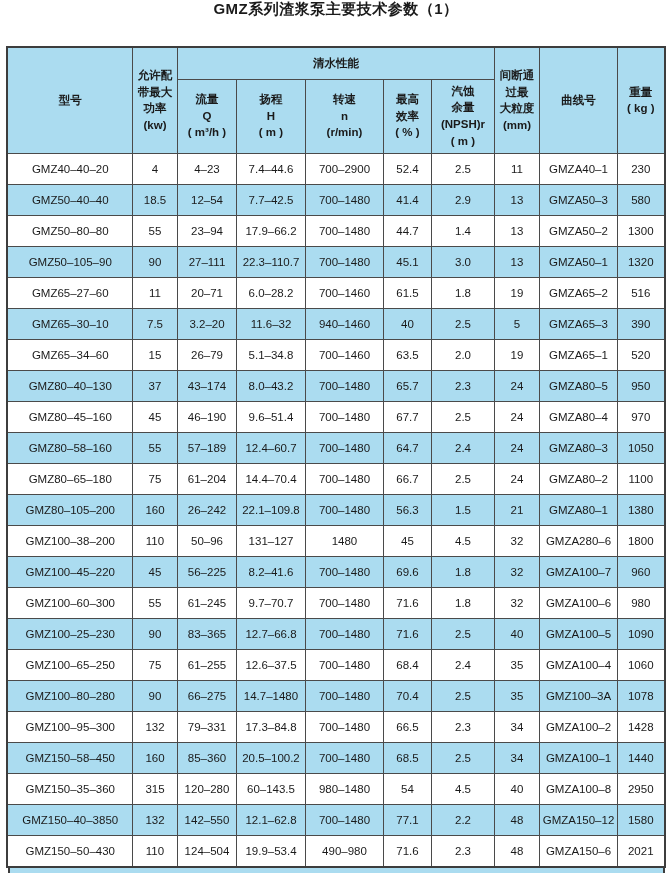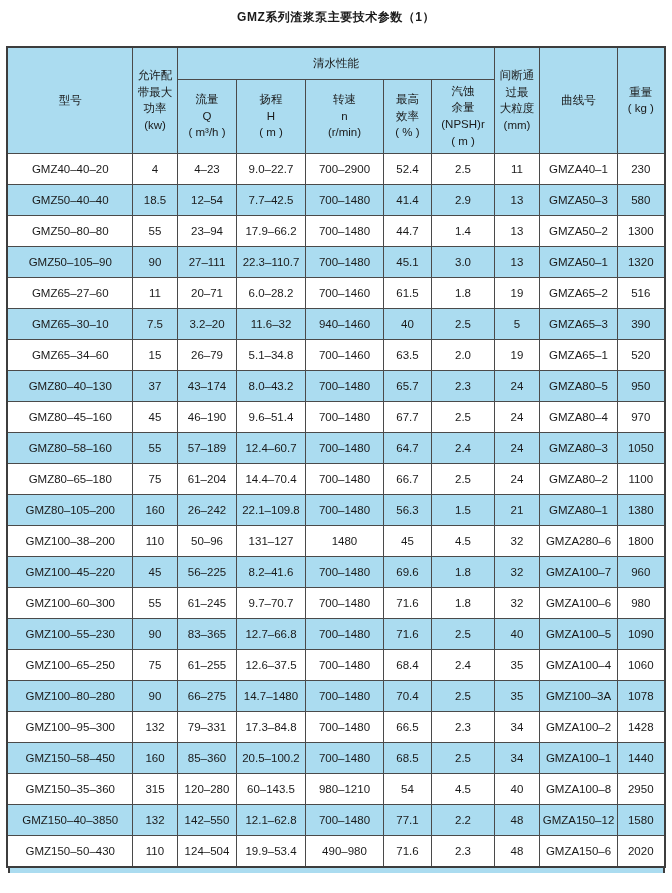--- a/index.html
+++ b/index.html
@@ -11,45 +11,44 @@
     color: #1a1a1a;
   }
   .page {
     width: 672px;
     height: 893px;
     overflow: hidden;
     background: #ffffff;
   }
   .title {
     text-align: center;
-    font-size: 12px;
+    font-size: 15px;
     font-weight: bold;
     letter-spacing: 0.5px;
-    padding-top: 9px;
     height: 46px;
     box-sizing: border-box;
   }
   table.params {
     border-collapse: collapse;
     table-layout: fixed;
     width: 657px;
     margin: 0 auto;
     border: 2px solid #3d3d3d;
   }
   table.params th, table.params td {
     border: 1px solid #4a4a4a;
     text-align: center;
     vertical-align: middle;
     font-size: 11.5px;
     padding: 0 1px;
     overflow: hidden;
   }
   table.params th {
     background: #abdcf0;
-    font-weight: normal;
+    font-weight: bold;
     white-space: pre-line;
     line-height: 1.45;
   }
   .h-top { height: 32px; }
   .h-bottom { height: 74px; }
   table.params td { height: 30px; background: #ffffff; }
   tr.alt td { background: #abdcf0; }
   .partial-row {
     width: 657px;
     margin: 0 auto;
@@ -124,21 +123,21 @@
 余量
 (NPSH)r
 ( m )</th>
       </tr>
     </thead>
     <tbody>
         <tr>
           <td>GMZ40–40–20</td>
           <td>4</td>
           <td>4–23</td>
-          <td>9.0–22.7</td>
+          <td>7.4–44.6</td>
           <td>700–2900</td>
           <td>52.4</td>
           <td>2.5</td>
           <td>11</td>
           <td>GMZA40–1</td>
           <td>230</td>
         </tr>
         <tr class="alt">
           <td>GMZ50–40–40</td>
           <td>18.5</td>
@@ -301,21 +300,21 @@
           <td>61–245</td>
           <td>9.7–70.7</td>
           <td>700–1480</td>
           <td>71.6</td>
           <td>1.8</td>
           <td>32</td>
           <td>GMZA100–6</td>
           <td>980</td>
         </tr>
         <tr class="alt">
-          <td>GMZ100–55–230</td>
+          <td>GMZ100–25–230</td>
           <td>90</td>
           <td>83–365</td>
           <td>12.7–66.8</td>
           <td>700–1480</td>
           <td>71.6</td>
           <td>2.5</td>
           <td>40</td>
           <td>GMZA100–5</td>
           <td>1090</td>
         </tr>
@@ -365,21 +364,21 @@
           <td>2.5</td>
           <td>34</td>
           <td>GMZA100–1</td>
           <td>1440</td>
         </tr>
         <tr>
           <td>GMZ150–35–360</td>
           <td>315</td>
           <td>120–280</td>
           <td>60–143.5</td>
-          <td>980–1210</td>
+          <td>980–1480</td>
           <td>54</td>
           <td>4.5</td>
           <td>40</td>
           <td>GMZA100–8</td>
           <td>2950</td>
         </tr>
         <tr class="alt">
           <td>GMZ150–40–3850</td>
           <td>132</td>
           <td>142–550</td>
@@ -394,20 +393,20 @@
         <tr>
           <td>GMZ150–50–430</td>
           <td>110</td>
           <td>124–504</td>
           <td>19.9–53.4</td>
           <td>490–980</td>
           <td>71.6</td>
           <td>2.3</td>
           <td>48</td>
           <td>GMZA150–6</td>
-          <td>2020</td>
+          <td>2021</td>
         </tr>
       </tbody>
   </table>
 
   <div class="partial-row"></div>
 
 </div>
 
 </body></html>

